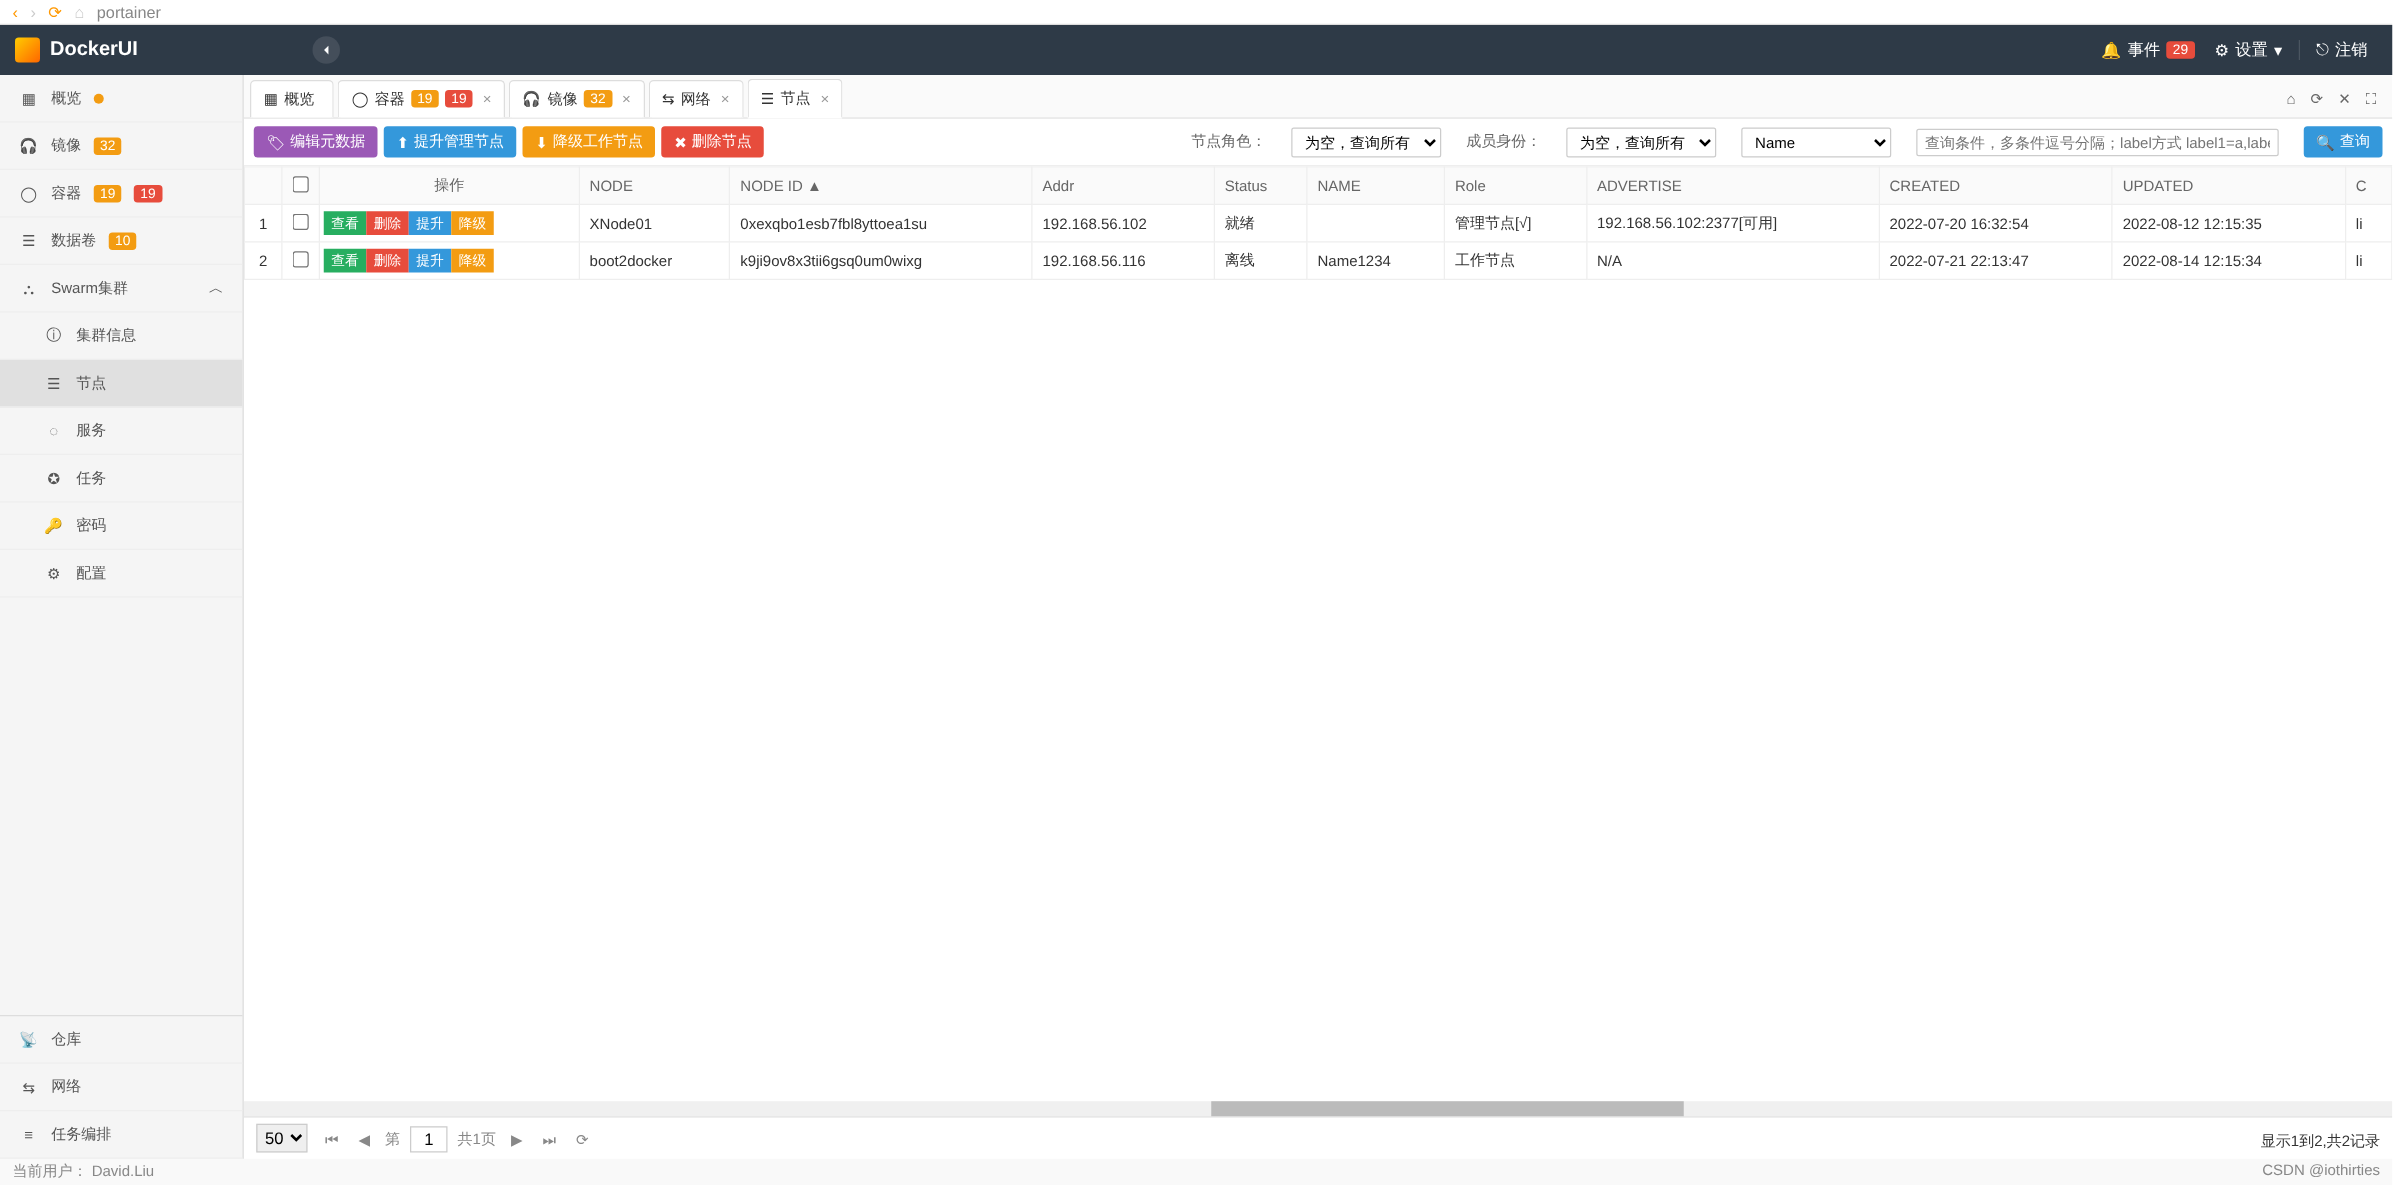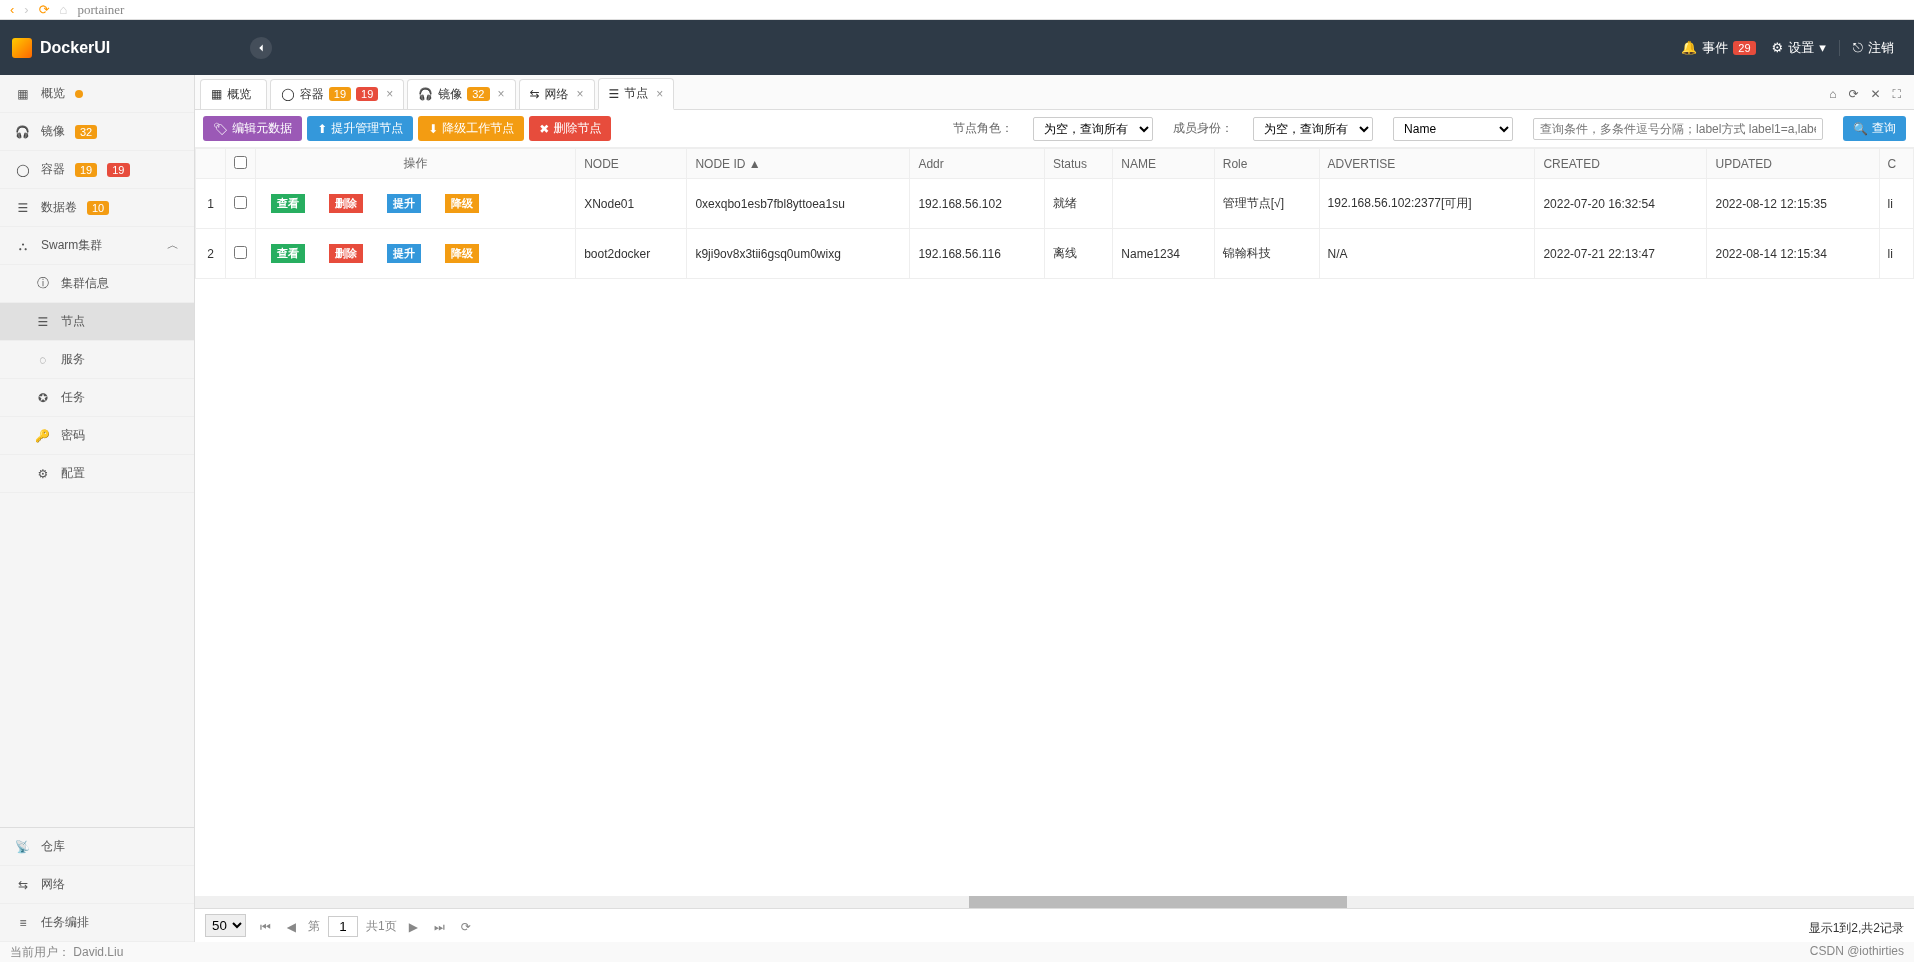--- a/index.html
+++ b/index.html
@@ -1,20 +1,20 @@
 <!DOCTYPE html>
 <html><head>
 <meta charset="utf-8">
 <style>
 * { box-sizing: border-box; margin: 0; padding: 0; }
 body { font-family: "Microsoft YaHei", Arial, sans-serif; font-size: 12px; color: #333; background: #fff; overflow: hidden; }
 .top-browser { height: 20px; display: flex; align-items: center; padding: 0 10px; gap: 10px; color: #888; border-bottom: 1px solid #ddd; font-size: 13px; }
 .top-browser .url { color: #bbb; flex: 1; }
-.top-browser .right { display: flex; gap: 10px; align-items: flex-end; font-family: Liberation Serif, serif; }
-.header-bar { height: 55px; background: #2e3a47; color: #fff; display: flex; align-items: center; padding: 0 12px; }
+.top-browser .right { display: flex; gap: 10px; align-items: flex-end; }
+.header-bar { height: 40px; background: #2e3a47; color: #fff; display: flex; align-items: center; padding: 0 12px; }
 .header-bar .logo { display: flex; align-items: center; gap: 8px; font-size: 16px; font-weight: bold; }
 .header-bar .logo-icon { width: 20px; height: 20px; background: linear-gradient(135deg,#ffcc00,#ff6600); border-radius: 3px; }
 .header-bar .back-btn { margin-left: 140px; width: 22px; height: 22px; border-radius: 50%; background: #444e5a; display: flex; align-items: center; justify-content: center; cursor: pointer; }
 .header-bar .spacer { flex: 1; }
 .header-bar .hdr-item { display: flex; align-items: center; gap: 5px; cursor: pointer; padding: 0 8px; font-size: 13px; }
 .header-bar .hdr-sep { width: 1px; height: 16px; background: #4a5560; margin: 0 5px; }
 .badge { display: inline-block; background: #e74c3c; color: #fff; border-radius: 3px; padding: 1px 5px; font-size: 11px; }
 .badge-orange { background: #f39c12; }
 .badge-red { background: #e74c3c; }
 .main-layout { display: flex; height: calc(100vh - 95px); }
@@ -45,21 +45,21 @@
 .toolbar .filter-group { display: flex; align-items: center; gap: 20px; margin-left: auto; }
 .toolbar label { color: #666; }
 .toolbar select, .toolbar input { border: 1px solid #ccc; padding: 3px 6px; font-size: 12px; border-radius: 2px; }
 .toolbar input.wide { width: 290px; }
 .toolbar select { min-width: 120px; background: #fff; }
 .table-wrap { flex: 1; overflow: auto; }
 table { width: 100%; border-collapse: collapse; }
 th, td { border: 1px solid #eee; padding: 6px 8px; text-align: left; font-size: 12px; white-space: nowrap; }
 th { background: #fafafa; color: #666; font-weight: normal; }
 td.actions { padding: 3px; }
-td.actions .btn-sm { margin: 12px; border-radius: 0; font-weight: bold; }
+td.actions .btn-sm { margin: 0; border-radius: 0; }
 td.row-num, th.row-num { text-align: center; width: 30px; }
 td.chk, th.chk { text-align: center; width: 30px; }
 .scrollbar-stub { height: 12px; background: #f0f0f0; position: relative; }
 .scrollbar-stub .thumb { position: absolute; left: 45%; top: 0; width: 22%; height: 100%; background: #bbb; }
 .pagination { display: flex; align-items: flex-end; padding: 5px 10px; border-top: 1px solid #ddd; gap: 10px; font-size: 12px; }
 .pagination select { border: 1px solid #ccc; padding: 2px; }
 .pagination .pg-controls { display: flex; align-items: center; gap: 8px; color: #888; }
 .pagination .pg-controls span.btn-like { cursor: pointer; padding: 2px 4px; }
 .pagination input { width: 30px; text-align: center; border: 1px solid #ccc; padding: 2px; }
 .pagination .summary { margin-left: auto; }
@@ -292,21 +292,21 @@
   </tr>
             <tr>
     <td class="row-num">2</td>
     <td class="chk"><input type="checkbox" style=""></td>
     <td class="actions"><button class="btn btn-sm btn-green">查看</button><button class="btn btn-sm btn-red">删除</button><button class="btn btn-sm btn-blue">提升</button><button class="btn btn-sm btn-orange">降级</button></td>
     <td>boot2docker</td>
     <td>k9ji9ov8x3tii6gsq0um0wixg</td>
     <td>192.168.56.116</td>
     <td>离线</td>
     <td>Name1234</td>
-    <td>锦翰科技</td>
+    <td>工作节点</td>
     <td>N/A</td>
     <td>2022-07-21 22:13:47</td>
     <td>2022-08-14 12:15:34</td>
     <td>li</td>
   </tr>
           </tbody>
       </table>
     </div>
 
     <div class="scrollbar-stub">

